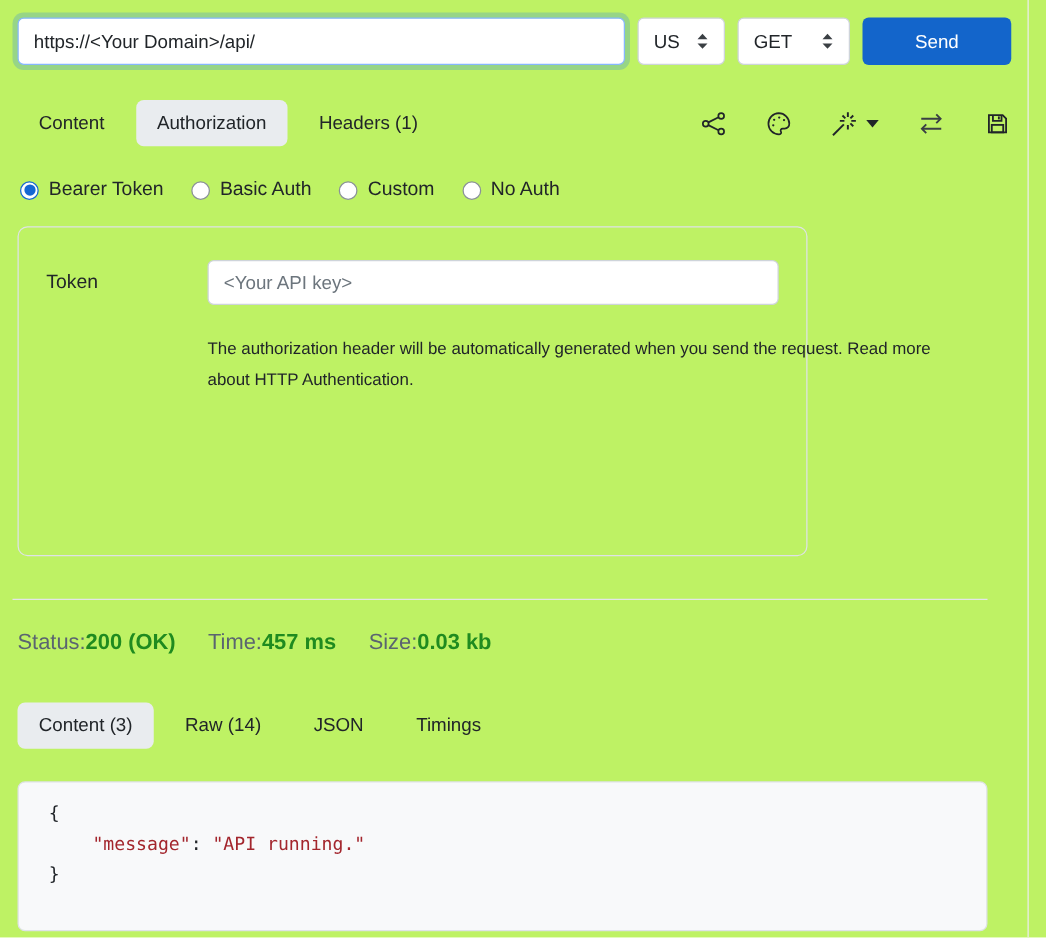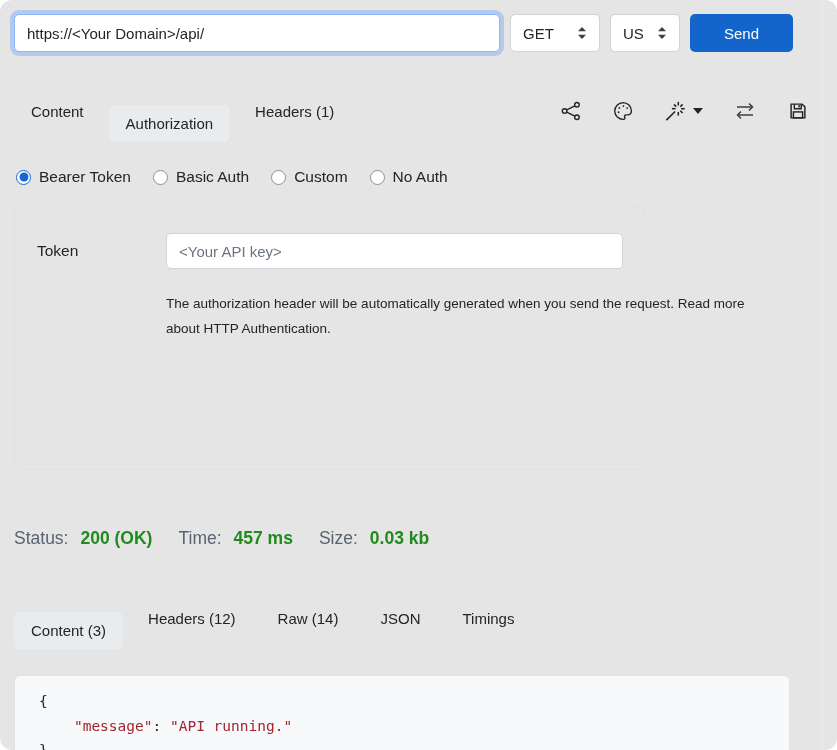--- a/index.html
+++ b/index.html
@@ -1,39 +1,39 @@
 <!DOCTYPE html>
 <html><head>
 <meta charset="utf-8">
 <style>
   * { margin:0; padding:0; box-sizing:border-box; }
   html,body { width:837px; height:750px; overflow:hidden; background:#fff;
     font-family:"Liberation Sans","DejaVu Sans",sans-serif; color:#212529; }
-  .page { position:relative; width:837px; height:750px; background:#e5e5e5;border-radius:12px; }
+  .page { position:relative; width:837px; height:750px; background:#bef264; }
   .column-divider { position:absolute; left:822px; top:0; bottom:0; width:1px; background:#ebebeb; }
 
   
   .url-row { display:flex; align-items:center; gap:10px; padding:14px 14px 0 14px; }
   .url-input { flex:0 0 486px; height:38px; border:1px solid #86b7fe; border-radius:5px;
     box-shadow:0 0 0 4px rgba(13,110,253,.22); padding:0 12px; font-size:15px; color:#212529;
     outline:none; font-family:inherit; }
   .select-box { height:38px; border:1px solid #ced4da; border-radius:5px; background:#fff;
     display:flex; align-items:center; justify-content:space-between; padding:0 12px; cursor:pointer; }
   .select-method { width:90px; }
   .select-region { width:70px; }
   .select-box .sel-label { font-size:15px; color:#212529; }
-  .send-btn { width:103px; height:38px; background:#1365cb; color:#fff; border:none; border-radius:5px;
+  .send-btn { width:119px; height:38px; background:#1365cb; color:#fff; border:none; border-radius:5px;
     font-size:15px; font-family:inherit; cursor:pointer; }
 
   
   .req-tabs-row { display:flex; justify-content:space-between;
     padding:28px 14px 0 14px; }
   .tabs { display:flex; align-items:center; }
   .tab { padding:10px 17px; font-size:15px; color:#212529; border-radius:6px; cursor:pointer; white-space:nowrap; }
-  .tab.active { background:#e9ecef;margin-top:25px; }
+  .tab.active { background:#e9ecef; }
   .tab + .tab { margin-left:8px; }
   .icon-group { display:flex; align-items:center; gap:30px; padding-right:14px; }
   .icon-btn { display:flex; align-items:center; cursor:pointer; }
   .caret-down { width:0; height:0; border-left:5px solid transparent; border-right:5px solid transparent;
     border-top:6px solid #212529; margin-left:5px; }
 
   
   .auth-row { display:flex; align-items:flex-end; gap:22px; padding:26px 14px 0 16px; }
   .radio-opt { display:flex; align-items:center; gap:8px; cursor:pointer; font-size:15.5px; }
   .radio { position:relative; width:15px; height:15px; border:1px solid #8a9199; border-radius:50%; background:#fff; flex:0 0 15px; }
@@ -49,21 +49,21 @@
   .token-input { flex:1; height:36px; border:1px solid #ced4da; border-radius:5px; padding:0 12px;
     font-size:15px; color:#212529; font-family:inherit; outline:none; }
   .token-input::placeholder { color:#6c757d; opacity:1; }
   .helper-text { margin:22px 0 0 129px; width:584px; font-size:13.5px; line-height:25px; color:#212529; }
 
   
   .h-divider { margin:34px 14px 0 10px; height:1px; background:#e3e6e8; width:780px; }
 
   
   .status-row { display:flex; align-items:center; gap:26px; padding:23px 14px 0 14px; font-size:17.5px; }
-  .status-pair { display:flex; align-items:baseline; gap:12px;justify-content:space-between; }
+  .status-pair { display:flex; align-items:baseline; gap:0;justify-content:space-between; }
   .status-key { color:#5a6470; }
   .status-val { color:#1f8b1f; font-weight:bold; }
 
   
   .resp-tabs-row { display:flex; align-items:center; padding:38px 14px 0 14px; }
 
   
   .code-block { margin:26px 14px 0 14px; width:776px; height:120px; background:#f8f9fa;
     border:1px solid #dee2e6; border-radius:6px; padding:13px 0 0 24px; overflow:hidden; }
   .code-block pre { font-family:"DejaVu Sans Mono","Liberation Mono",monospace; font-size:14.5px;
@@ -71,29 +71,29 @@
   .json-str { color:#a3262d; }
 </style>
 </head>
 <body>
 
 <div class="page">
   <div class="column-divider"></div>
 
   <div class="url-row">
     <input class="url-input" type="text" value="https://&lt;Your Domain&gt;/api/" style="">
-    <div class="select-box select-method">
-      <span class="sel-label">GET</span>
+    <div class="select-box select-region">
+      <span class="sel-label">US</span>
       <svg width="10" height="14" viewBox="0 0 10 14">
         <path d="M5 1 L9 5.3 H1 Z" fill="#3a3f44"></path>
           <path d="M5 13 L1 8.7 H9 Z" fill="#3a3f44"></path>
       </svg>
     </div>
-    <div class="select-box select-region">
-      <span class="sel-label">US</span>
+    <div class="select-box select-method">
+      <span class="sel-label">GET</span>
       <svg width="10" height="14" viewBox="0 0 10 14">
         <path d="M5 1 L9 5.3 H1 Z" fill="#3a3f44"></path>
           <path d="M5 13 L1 8.7 H9 Z" fill="#3a3f44"></path>
       </svg>
     </div>
     <button class="send-btn">Send</button>
   </div>
 
   <div class="req-tabs-row">
     <div class="tabs">
@@ -192,21 +192,20 @@
     </div>
     <div class="status-pair">
       <span class="status-key">Size:</span>
       <span class="status-val">0.03 kb</span>
     </div>
   </div>
 
   <div class="resp-tabs-row">
     <div class="tabs">
       <div class="tab active">Content (3)</div>
-      <div class="tab">Headers (12)</div>
       <div class="tab">Raw (14)</div>
       <div class="tab">JSON</div>
       <div class="tab">Timings</div>
     </div>
   </div>
 
   <div class="code-block">
     <pre><span>{</span>
 <span>    </span><span class="json-str">"message"</span><span>: </span><span class="json-str">"API running."</span>
 <span>}</span></pre>

